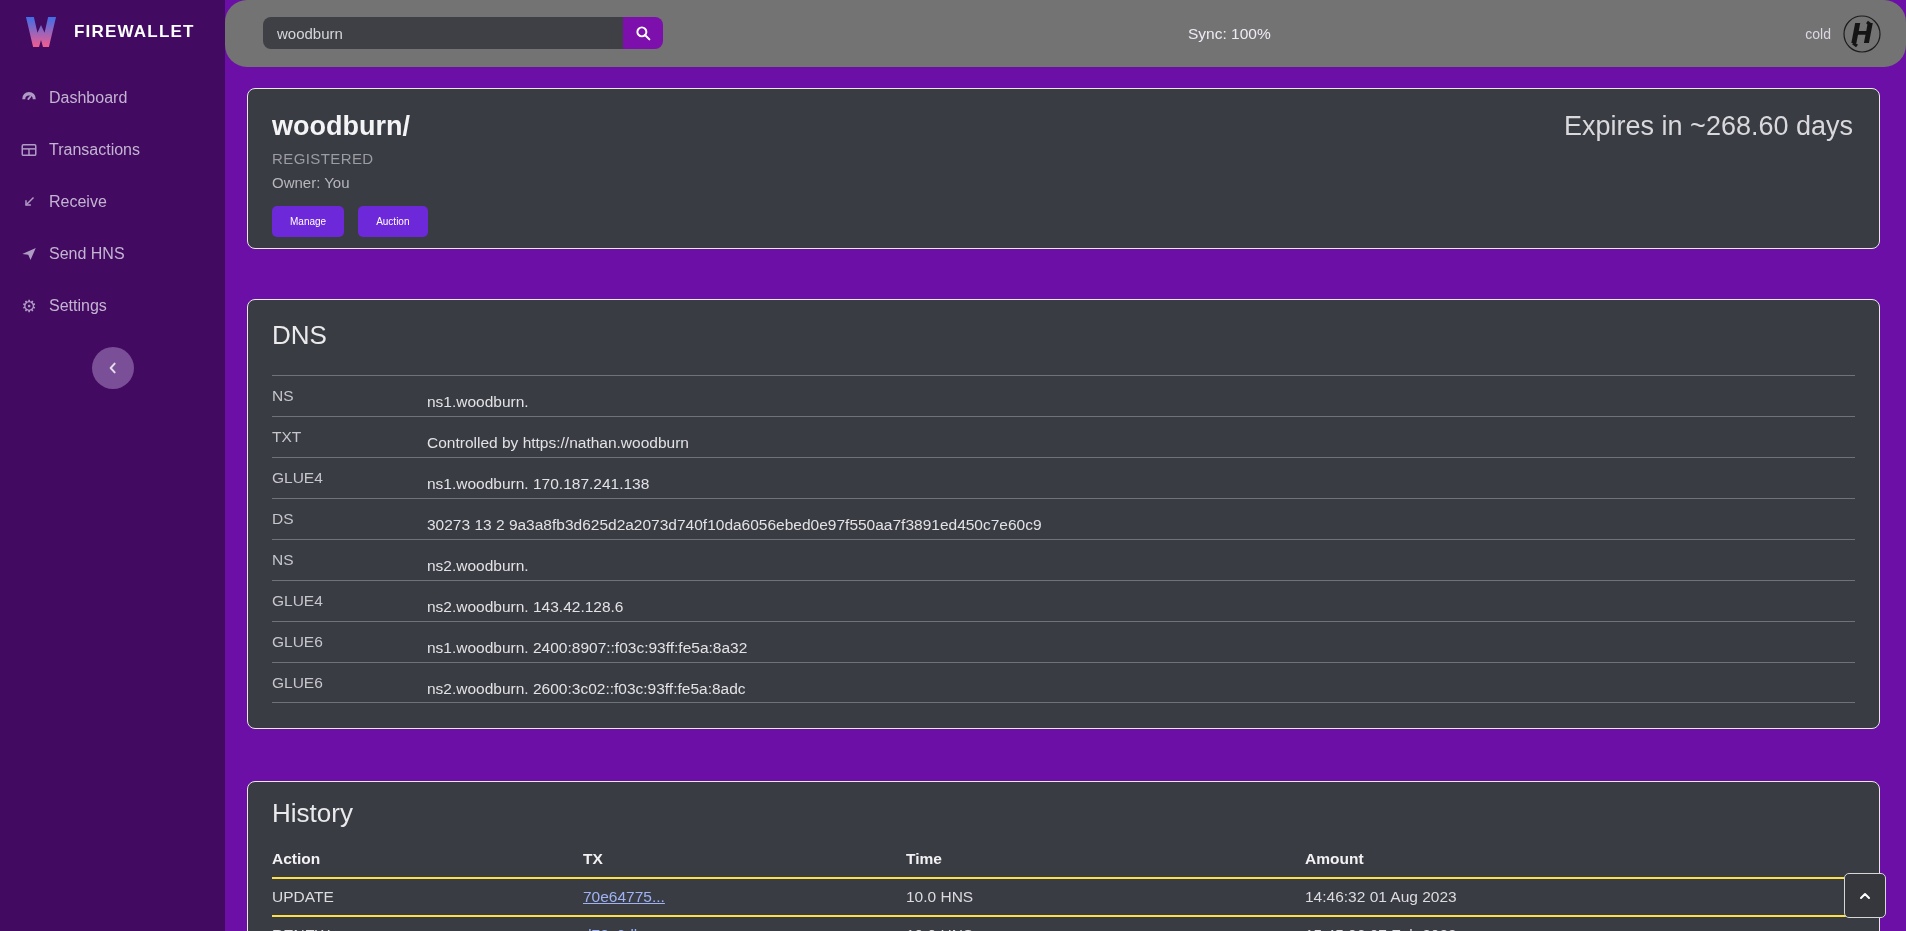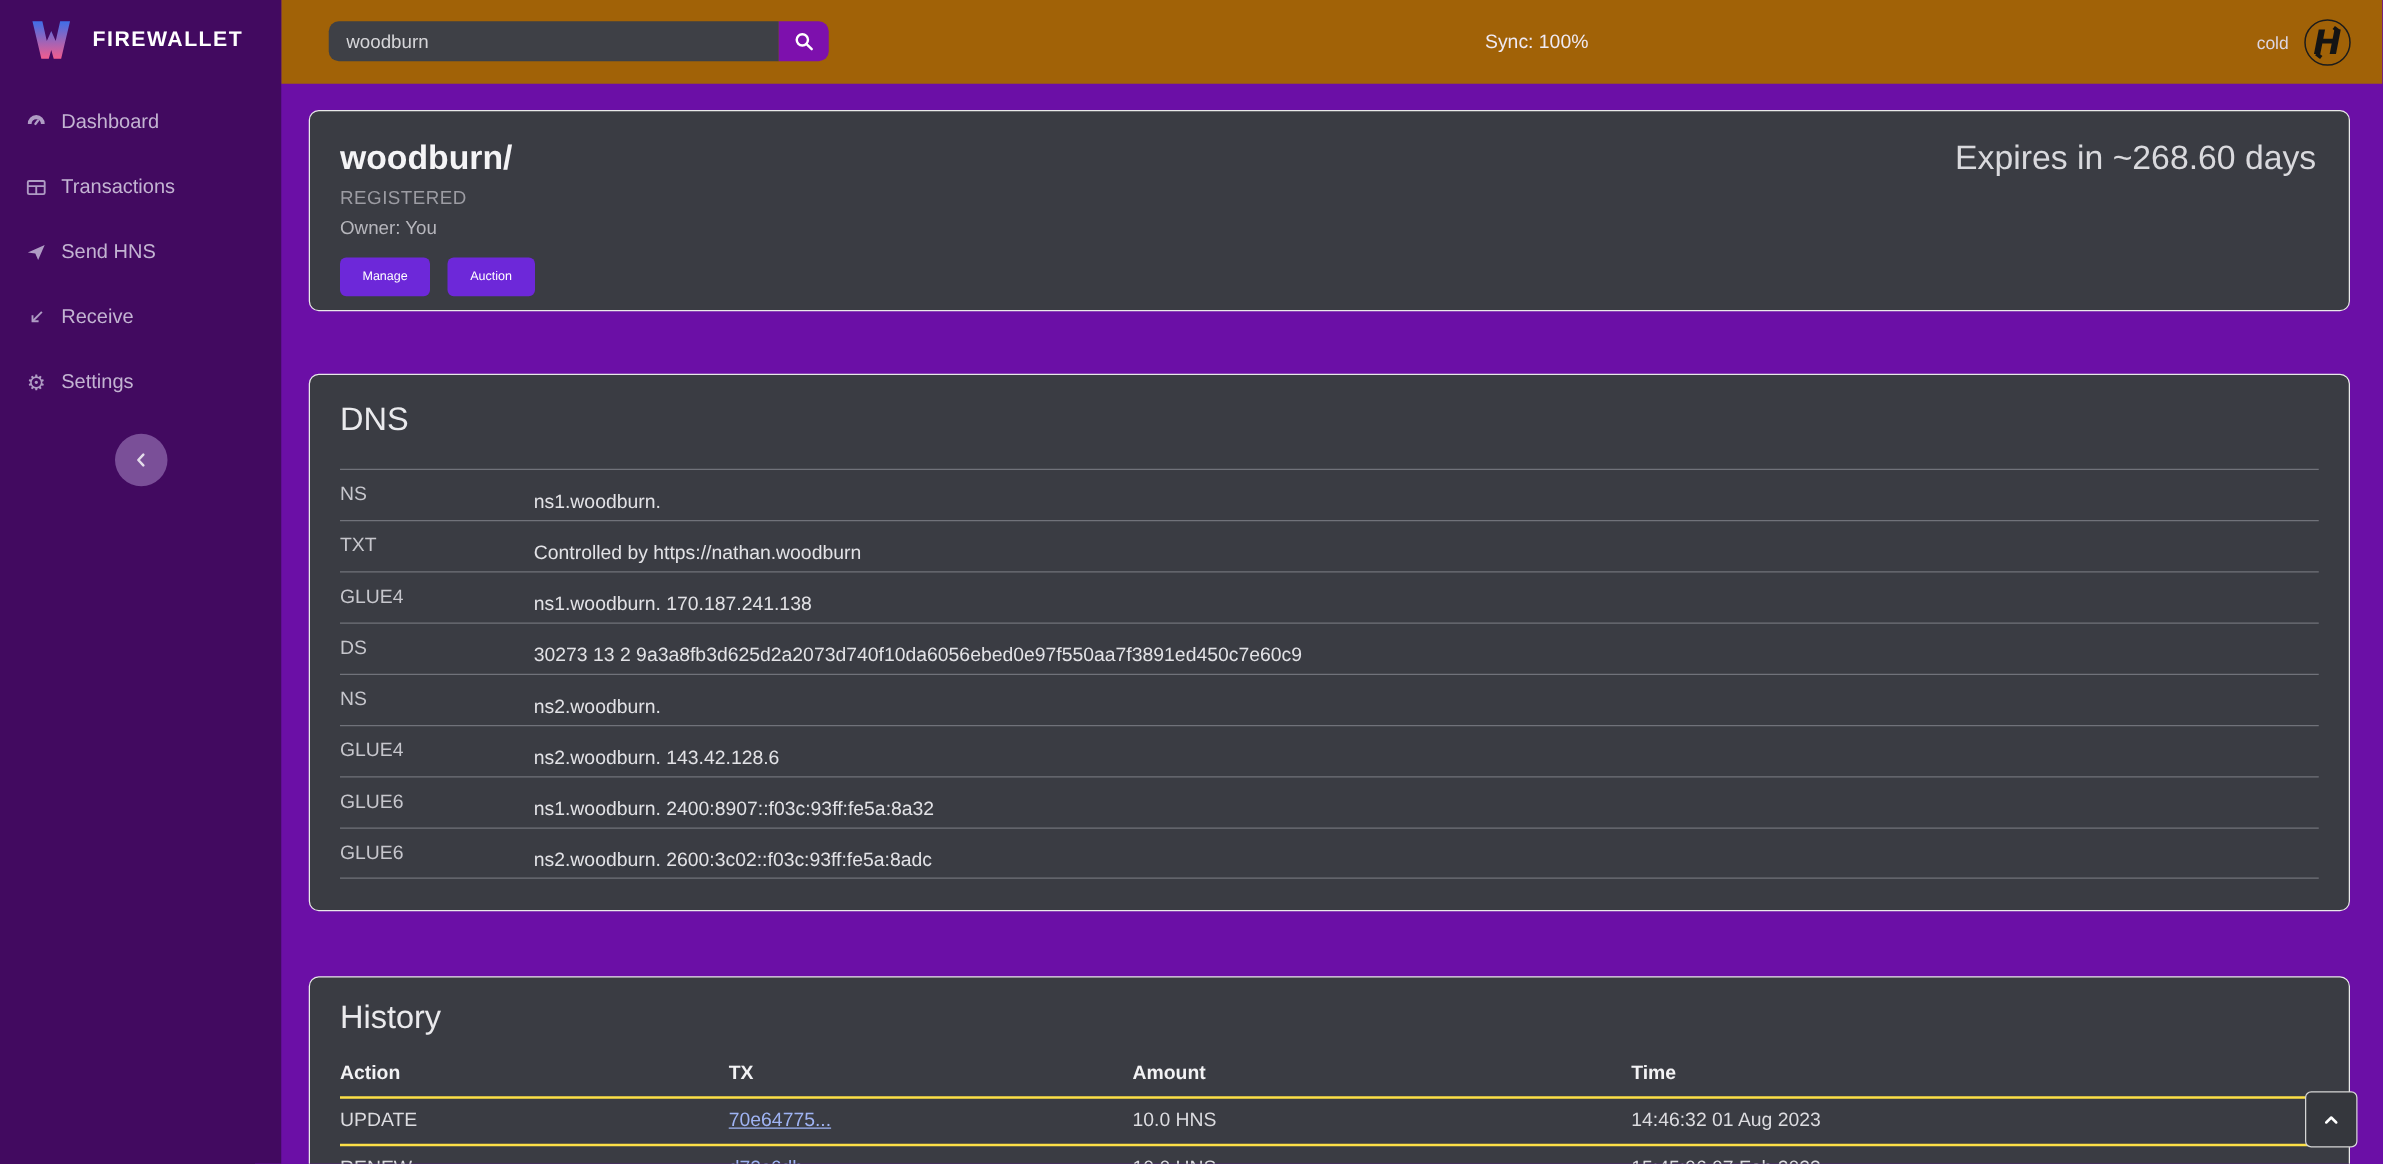--- a/index.html
+++ b/index.html
@@ -35,21 +35,21 @@
     position:absolute; left:50%; transform:translateX(-50%); top:347px;
     width:42px; height:42px; border-radius:50%;
     background:#7a4f98; border:none; cursor:pointer;
     display:flex; align-items:center; justify-content:center;
   }
   .collapse-btn svg { width:16px; height:16px; }
 
   
   .main { margin-left:225px; position:relative; }
   .topbar {
-    position:relative; height:67px; background:#a16207;
+    position:relative; height:67px; background:#737373;border-radius:22px;
   }
   .search-box { position:absolute; left:38px; top:17px; display:flex; }
   .search-input {
     width:360px; height:32px; background:#3e4046; border:none; outline:none;
     border-radius:8px 0 0 8px; padding:0 14px; color:#d6d6d9; font-size:15px;
     font-family:"Liberation Sans", sans-serif;
   }
   .search-btn {
     width:40px; height:32px; background:#7d10ad; border:none;
     border-radius:0 8px 8px 0; cursor:pointer;
@@ -135,34 +135,34 @@
         <svg viewBox="0 0 24 24" fill="none" stroke="currentColor" stroke-width="2">
             <rect x="3" y="5" width="18" height="14" rx="1.5"></rect>
             <line x1="3" y1="10.5" x2="21" y2="10.5"></line>
             <line x1="12" y1="10.5" x2="12" y2="19"></line>
           </svg>
       </span>
       <span>Transactions</span>
     </div>
     <div class="nav-item">
       <span class="nav-icon">
-        <svg viewBox="0 0 24 24">
-            <path d="M3 12 L21 4 L14 20 L11 13 Z" fill="currentColor"></path>
-          </svg>
-      </span>
-      <span>Send HNS</span>
-    </div>
-    <div class="nav-item">
-      <span class="nav-icon">
         <svg viewBox="0 0 24 24" fill="none" stroke="currentColor" stroke-width="2">
             <path d="M18 6 L8 16"></path>
             <path d="M8 9.5 V16 H14.5"></path>
           </svg>
       </span>
       <span>Receive</span>
+    </div>
+    <div class="nav-item">
+      <span class="nav-icon">
+        <svg viewBox="0 0 24 24">
+            <path d="M3 12 L21 4 L14 20 L11 13 Z" fill="currentColor"></path>
+          </svg>
+      </span>
+      <span>Send HNS</span>
     </div>
     <div class="nav-item">
       <span class="nav-icon">⚙</span>
       <span>Settings</span>
     </div>
   </div>
   <button class="collapse-btn">
     <span style="display:flex;">
       <svg viewBox="0 0 24 24" fill="none" stroke="#e3dcea" stroke-width="3" stroke-linecap="round" stroke-linejoin="round">
           <polyline points="14.5,5.5 8.5,12 14.5,18.5"></polyline>
@@ -246,22 +246,22 @@
           <span class="dns-value">ns2.woodburn. 2600:3c02::f03c:93ff:fe5a:8adc</span>
         </div>
       </div>
     </div>
 
     <div class="card history-card">
       <div class="card-title">History</div>
       <div class="hist-grid hist-head">
         <span>Action</span>
         <span>TX</span>
+        <span>Time</span>
         <span>Amount</span>
-        <span>Time</span>
       </div>
       <div class="hist-grid hist-row">
         <span>UPDATE</span>
         <span><a class="tx-link">70e64775...</a></span>
         <span>10.0 HNS</span>
         <span>14:46:32 01 Aug 2023</span>
       </div>
       <div class="hist-grid hist-row">
         <span>RENEW</span>
         <span><a class="tx-link">d72c6db...</a></span>

